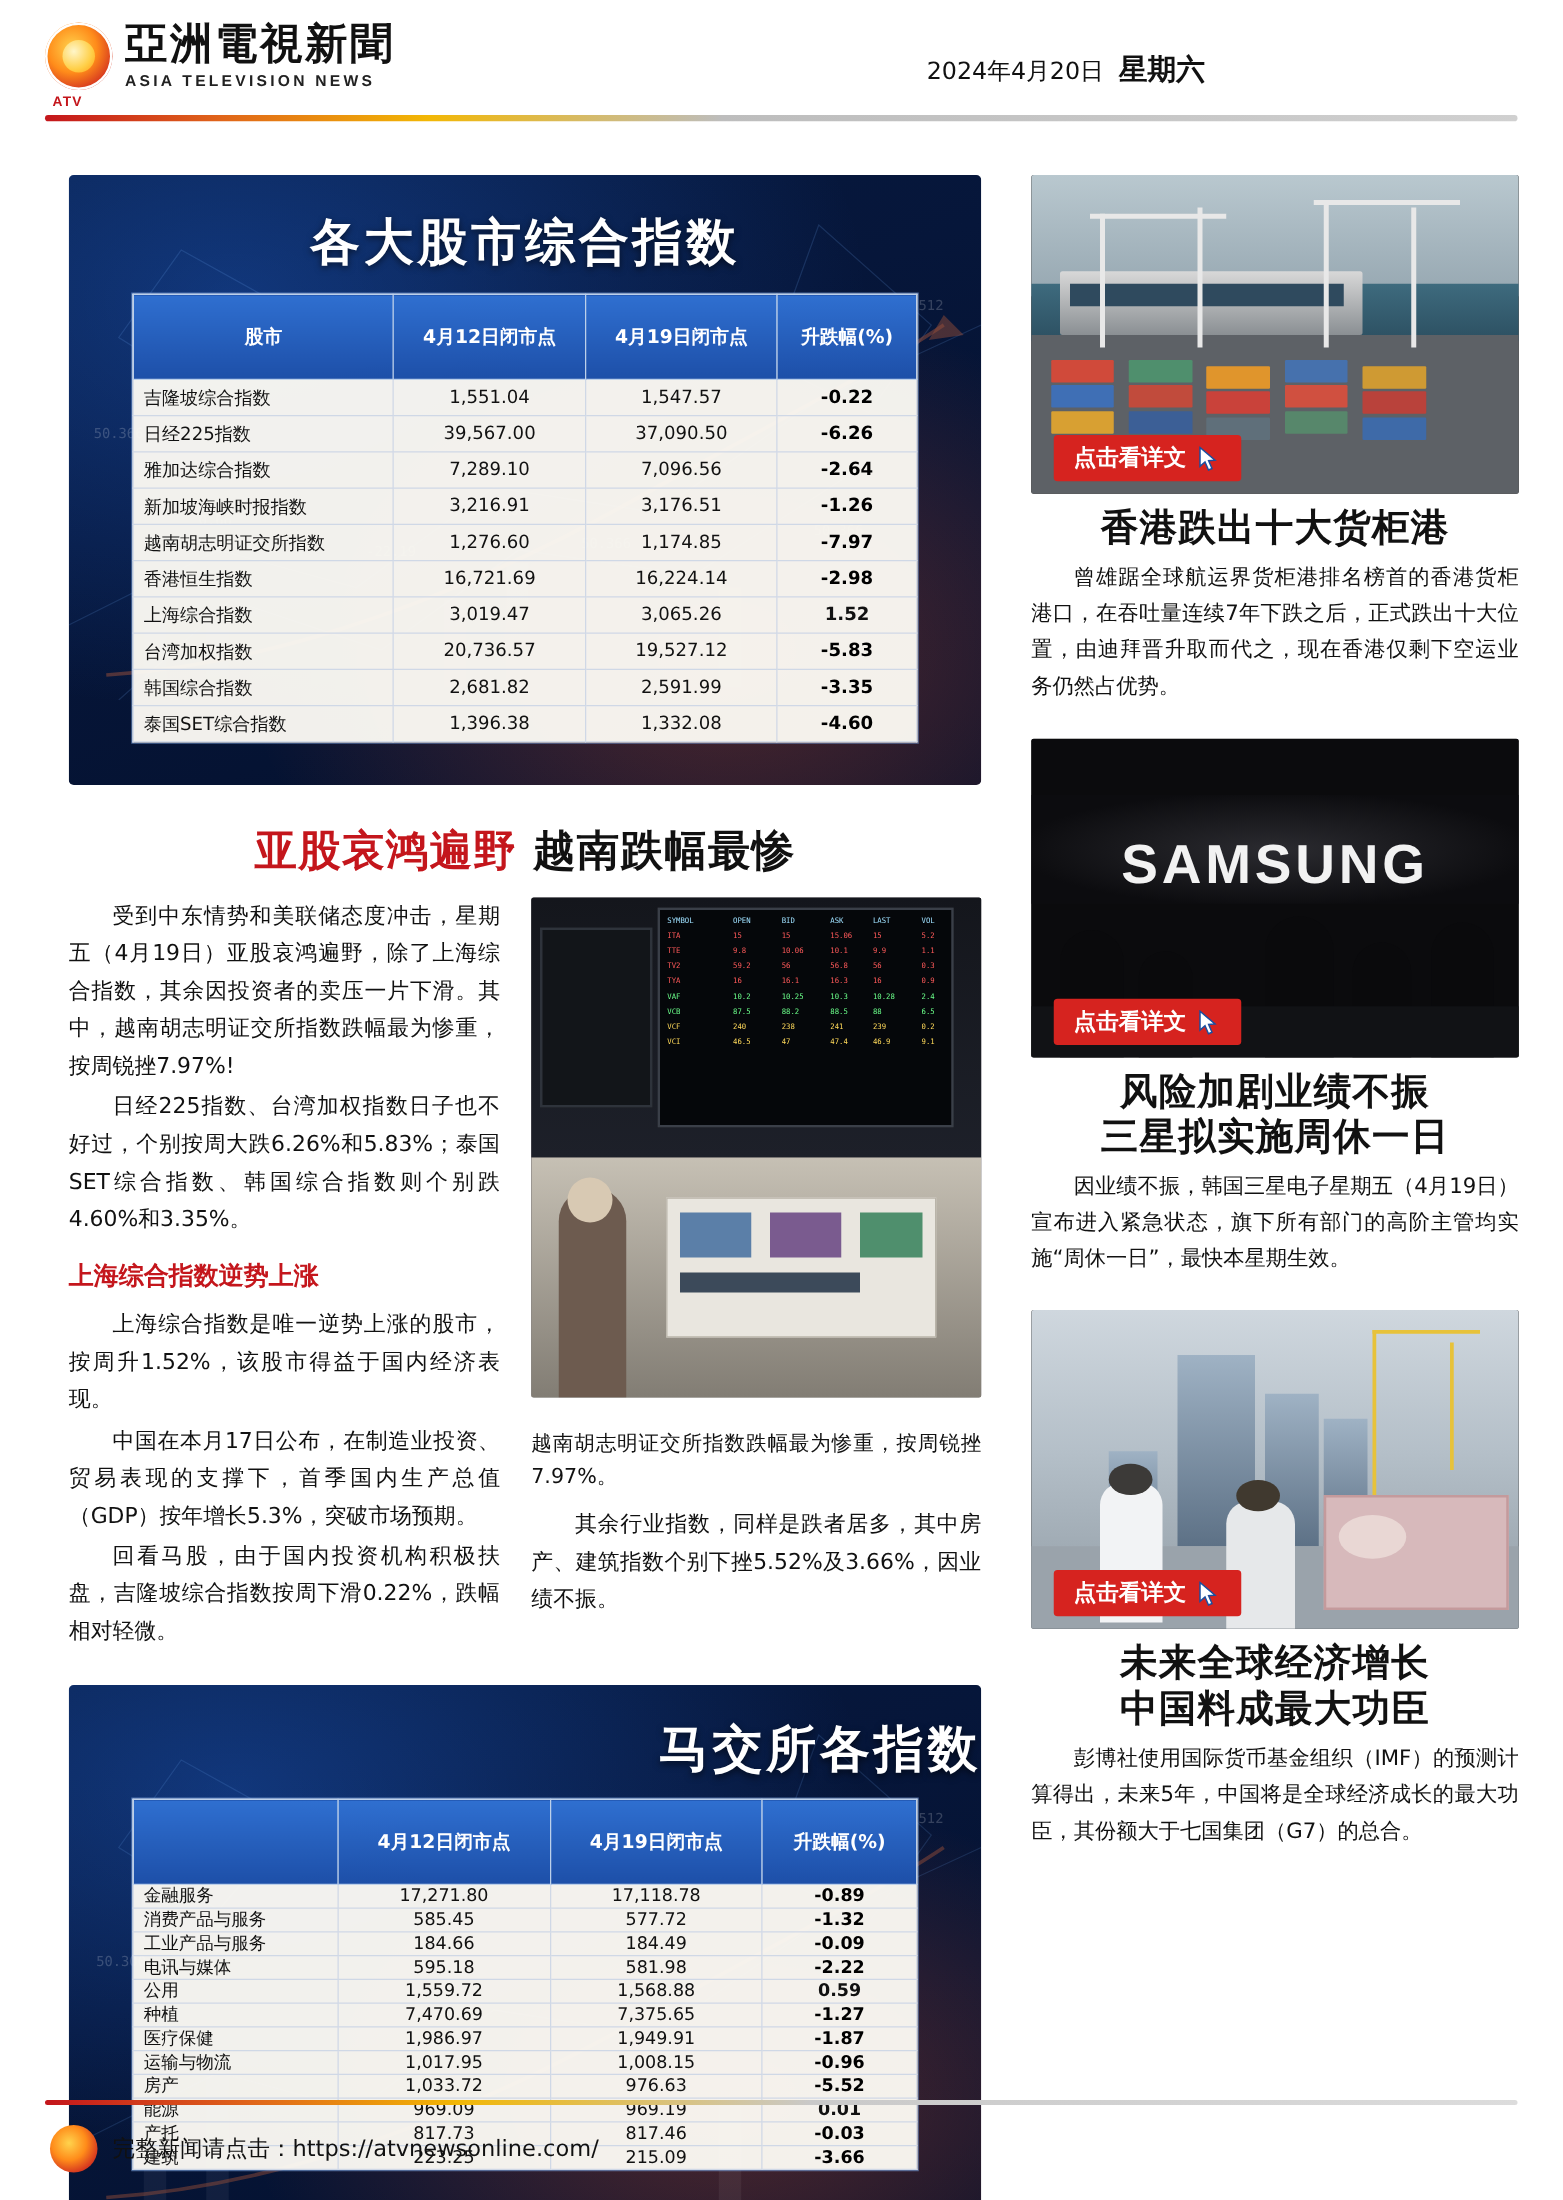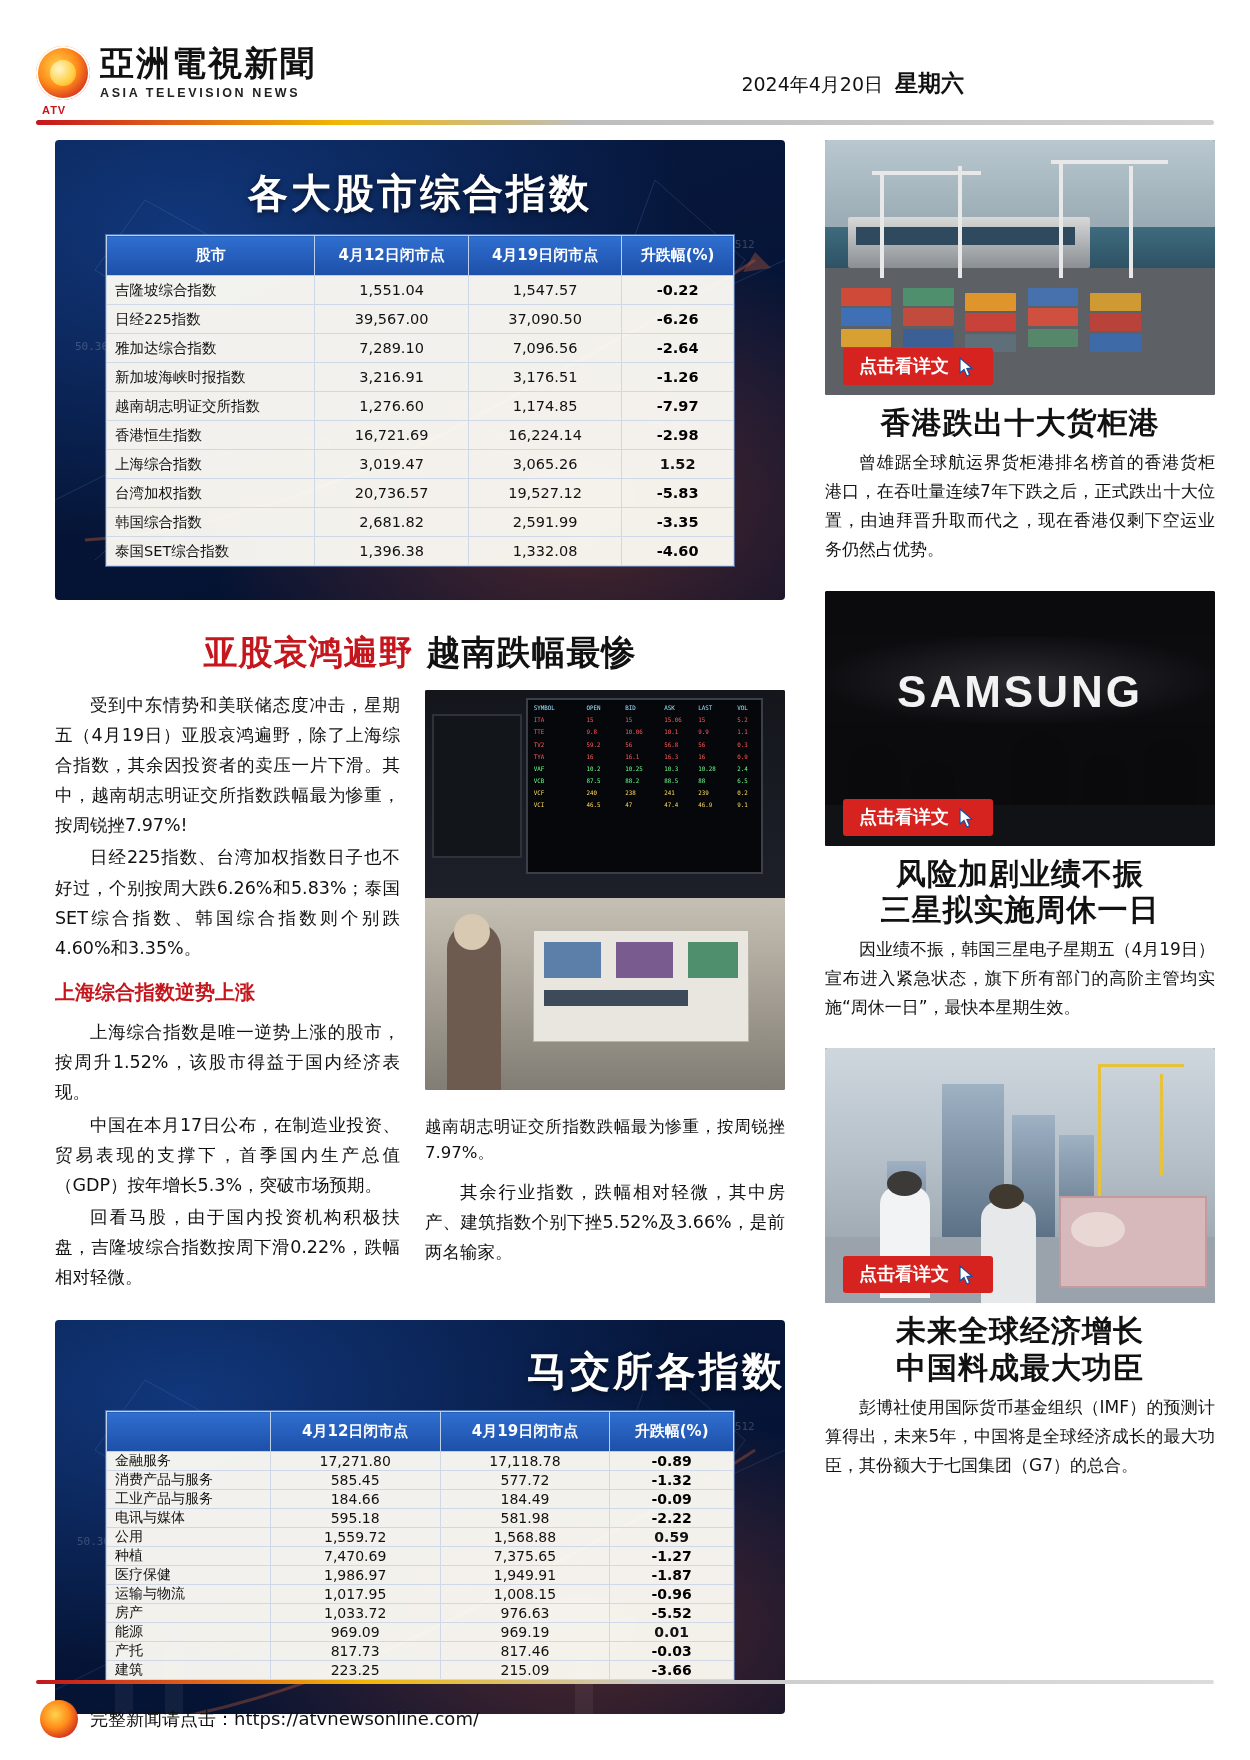--- a/index.html
+++ b/index.html
@@ -8,21 +8,21 @@
     width:1250px; height:1760px;
     background:#ffffff;
     font-family:"Liberation Sans", sans-serif;
     color:#111;
     position:relative;
     overflow:hidden;
   }
 
   
   .header {
-    position:absolute; top:0; left:0; width:1008px; height:100px;margin-top:28px;
+    position:absolute; top:0; left:0; width:1008px; height:100px;
   }
   .logo-wrap {
     position:absolute; left:36px; top:18px;
     display:flex; align-items:center; gap:10px;
   }
   .logo-mark {
     width:54px; height:54px; border-radius:50%;
     background:radial-gradient(circle at 40% 38%, #ffd34d 0%, #ff8c1a 42%, #d83b1f 72%, #8f1d12 100%);
     position:relative;
     box-shadow:0 0 0 2px #fff inset;
@@ -85,21 +85,21 @@
   table.idx {
     width:100%; border-collapse:collapse;
     background:rgba(252,250,244,.96);
     color:#111; font-size:14.5px;
     box-shadow:0 0 0 1px rgba(120,160,220,.6);
     font-family:"DejaVu Sans","Liberation Sans",sans-serif;
   }
   table.idx th {
     background:linear-gradient(180deg,#2f6fd0 0%, #1d4fa8 100%);
     color:#fff; font-weight:bold; font-size:15px;
-    padding:10px 6px; border:1px solid #bcd0ea;
+    padding:24px 6px; border:1px solid #bcd0ea;
     white-space:nowrap;
   }
   table.idx td {
     padding:4.5px 8px; border:1px solid #cfd8e6;
     white-space:nowrap;
   }
   table.idx td.name { text-align:left; }
   table.idx td.num  { text-align:center; }
   table.idx td.chg  { text-align:center; font-weight:bold; }
   .neg { color:#000000; }
@@ -433,21 +433,21 @@
           <div style="position:absolute;left:33%;top:63%;width:16%;height:9%;background:#5b7fa8;"></div>
           <div style="position:absolute;left:53%;top:63%;width:16%;height:9%;background:#7a5b8f;"></div>
           <div style="position:absolute;left:73%;top:63%;width:14%;height:9%;background:#4f8f6d;"></div>
           <div style="position:absolute;left:33%;top:75%;width:40%;height:4%;background:#3c4a5a;"></div>
           <div style="position:absolute;left:6%;top:58%;width:15%;height:42%;background:#6d5b4f;border-radius:30px 30px 0 0;"></div>
           <div style="position:absolute;left:8%;top:56%;width:10%;height:9%;background:#d8c9b3;border-radius:50%;"></div>
         </div>
       </div>
       <div class="caption">越南胡志明证交所指数跌幅最为惨重，按周锐挫7.97%。</div>
       <div class="after-text">
-        <p>其余行业指数，跌幅相对轻微，其中房产、建筑指数个别下挫5.52%及3.66%，是前两名输家。</p>
+        <p>其余行业指数，同样是跌者居多，其中房产、建筑指数个别下挫5.52%及3.66%，因业绩不振。</p>
       </div>
     </div>
   </div>
 
   <div class="panel panel2">
     <div class="deco">
       <svg width="730" height="430" viewBox="0 0 730 430" preserveAspectRatio="none">
         <g stroke="rgba(120,180,255,.28)" fill="none" stroke-width="1">
           <path d="M0,370 L120,310 L230,340 L340,260 L470,280 L600,190 L730,130"></path>
           <path d="M600,40 L690,120 L640,190 L560,150 Z"></path>

